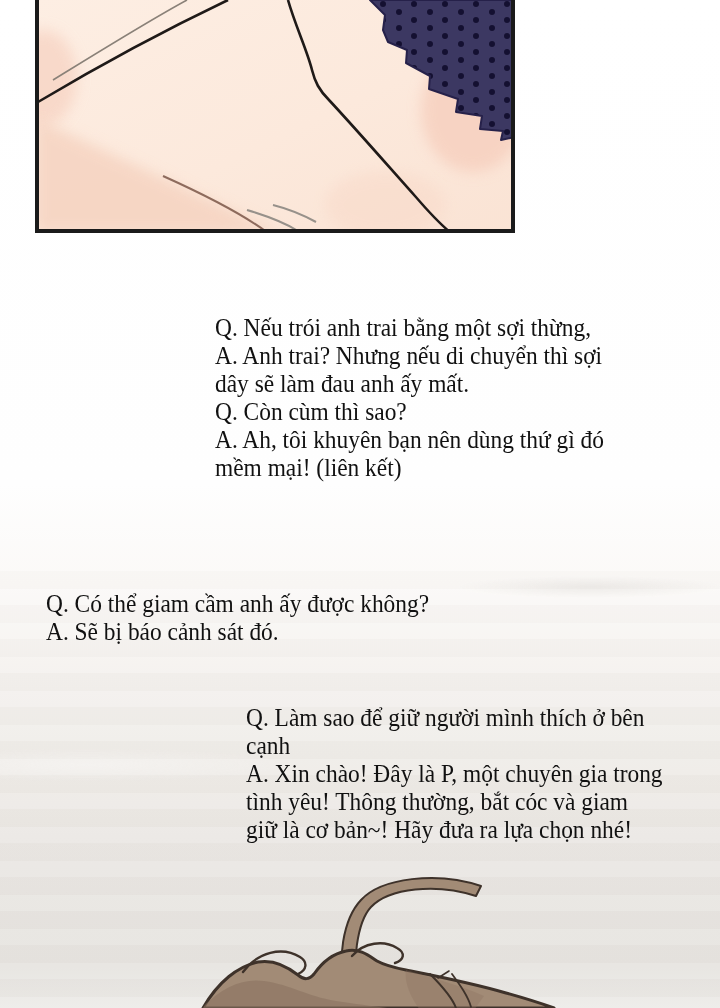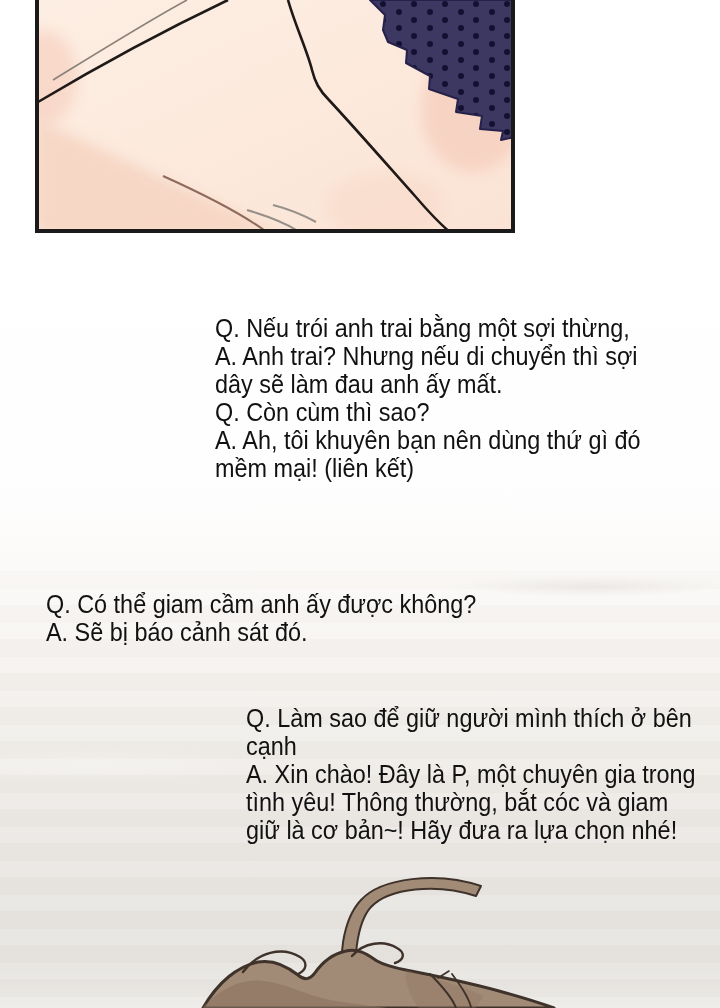--- a/index.html
+++ b/index.html
@@ -1,21 +1,21 @@
 <!DOCTYPE html>
 <html><head>
 <meta charset="utf-8">
 <style>
   html,body{margin:0;padding:0;background:#555;}
   #stage{
     position:relative;width:720px;height:1008px;overflow:hidden;margin:0 auto;
     background:linear-gradient(180deg,
       #ffffff 0%, #fefefe 48%, #fbf9f7 58%, #f4f1ee 67%,
       #efece8 75%, #eae7e3 83%, #e7e4e0 91%, #e6e3df 96%, #ecebe8 100%);
-    font-family:Liberation Sans, sans-serif;
+    font-family:Liberation Serif, serif;
   }
   .bg-streaks{
     position:absolute;left:0;top:555px;width:720px;height:453px;
     background:
       radial-gradient(190px 16px at 82% 32px, rgba(170,165,158,.30), rgba(170,165,158,0) 70%),
       radial-gradient(260px 22px at 12% 210px, rgba(255,255,255,.55), rgba(255,255,255,0) 75%),
       repeating-linear-gradient(180deg, rgba(255,255,255,.20) 0 16px, rgba(198,192,184,.10) 16px 34px);
     opacity:.55;pointer-events:none;
   }
   svg{position:absolute;left:0;top:0;}

